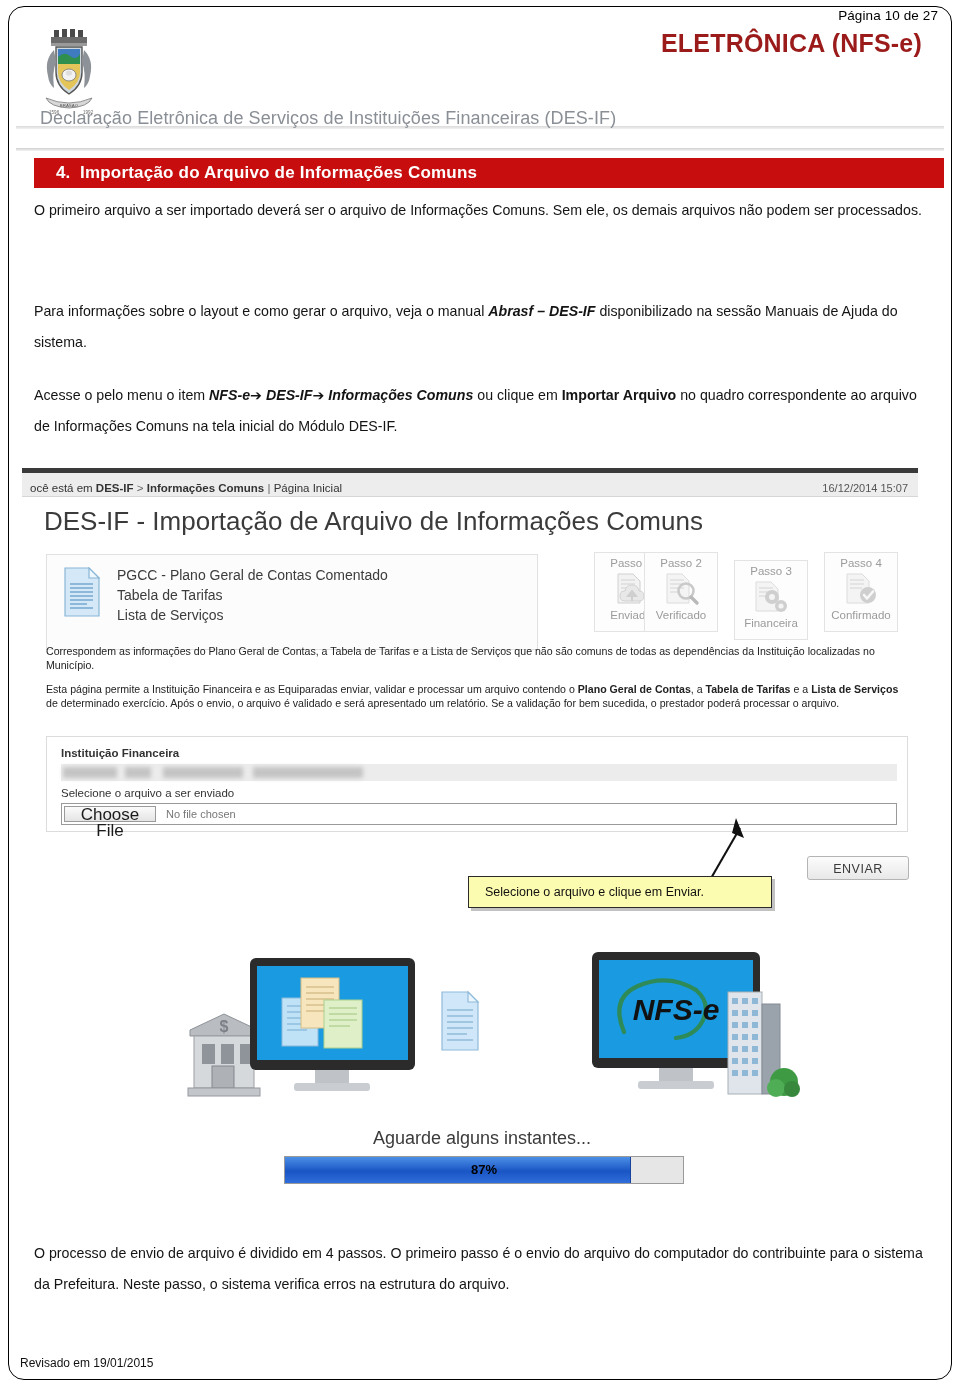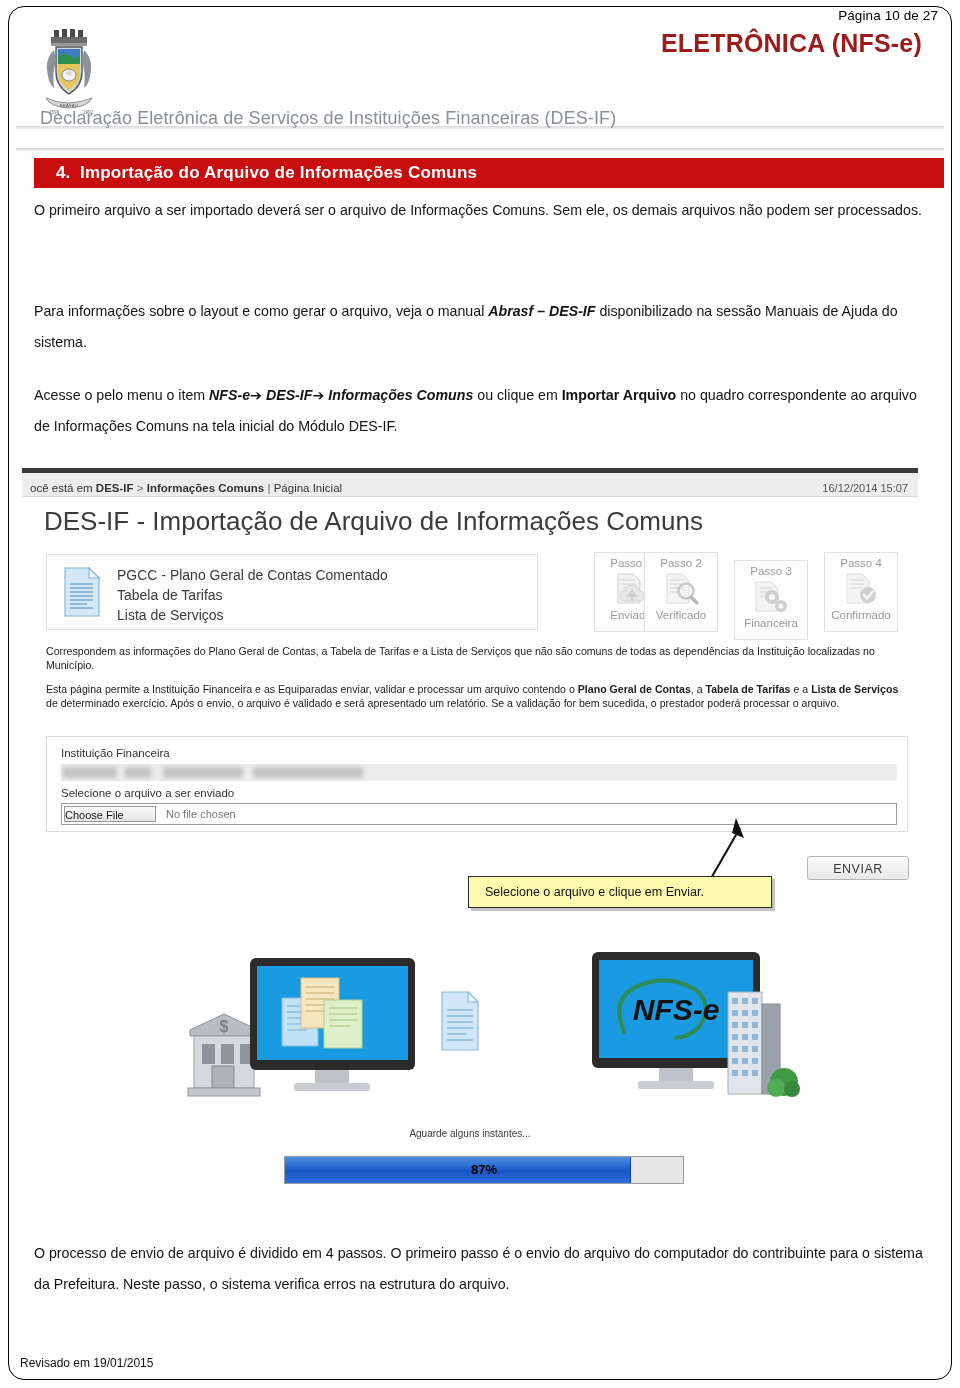--- a/index.html
+++ b/index.html
@@ -144,21 +144,21 @@
   }
   .shot-h1{
     position:absolute;left:22px;top:38px;
     font-size:26px;color:#3b3b3b;font-weight:normal;
     white-space:nowrap;
   }
 
   
   .docpanel{
     position:absolute;left:24px;top:86px;
-    width:492px;height:76px;
+    width:492px;height:96px;
     border:1px solid #e1e1e1;
     background:#fcfcfc;
     box-sizing:border-box;
   }
   .docpanel .dicon{
     position:absolute;left:16px;top:12px;width:38px;height:50px;
   }
   .docpanel .dlines{
     position:absolute;left:70px;top:10px;
     font-size:14px;line-height:20px;color:#3c3c3c;
@@ -202,21 +202,21 @@
   
   .formbox{
     position:absolute;left:24px;top:268px;
     width:862px;height:96px;
     border:1px solid #dcdcdc;background:#fff;
     box-sizing:border-box;
   }
   .formbox .lbl{
     position:absolute;font-size:11.5px;color:#333;
   }
-  .formbox .lbl1{left:14px;top:10px;}
+  .formbox .lbl1{left:14px;top:10px;font-weight:bold;}
   .formbox .lbl2{left:14px;top:50px;}
   .redacted{
     position:absolute;left:14px;top:27px;
     width:836px;height:17px;
     background:#ececec;
   }
   .redacted .blur{
     position:absolute;left:2px;top:3px;
     width:300px;height:11px;
     background:linear-gradient(90deg,#bdbdbd 0 54px,#ececec 54px 62px,#bdbdbd 62px 88px,#ececec 88px 100px,#bdbdbd 100px 180px,#ececec 180px 190px,#bdbdbd 190px 214px);
@@ -227,21 +227,21 @@
     position:absolute;left:14px;top:66px;
     width:836px;height:22px;
     border:1px solid #9a9a9a;background:#fff;
     box-sizing:border-box;
   }
   .choosebtn{
     position:absolute;left:2px;top:2px;
     width:92px;height:16px;
     background:linear-gradient(to bottom,#fbfbfb,#e4e4e4);
     border:1px solid #9a9a9a;
-    font-size:11px;text-align:left;line-height:16px;color:#1a1a1a;
+    font-size:17px;text-align:center;line-height:16px;color:#1a1a1a;
     box-sizing:border-box;
   }
   .filename{
     position:absolute;left:104px;top:4px;
     font-size:11px;color:#777;
   }
 
   
   .arrow-svg{
     position:absolute;left:660px;top:346px;
@@ -275,22 +275,22 @@
   }
 
   
   .illus{
     position:absolute;left:150px;top:472px;
     width:640px;height:180px;
   }
 
   
   .wait-label{
-    position:absolute;left:0;top:660px;width:896px;
-    text-align:center;font-size:10px;color:#3b3b3b;
+    position:absolute;left:12px;top:660px;width:896px;
+    text-align:center;font-size:18px;color:#3b3b3b;
   }
   .progress-wrap{
     position:absolute;left:262px;top:688px;
     width:400px;height:28px;
     border:1px solid #9a9a9a;
     background:#e6e6e6;
     box-sizing:border-box;
   }
   .progress-fill{
     position:absolute;left:0;top:0;height:26px;

